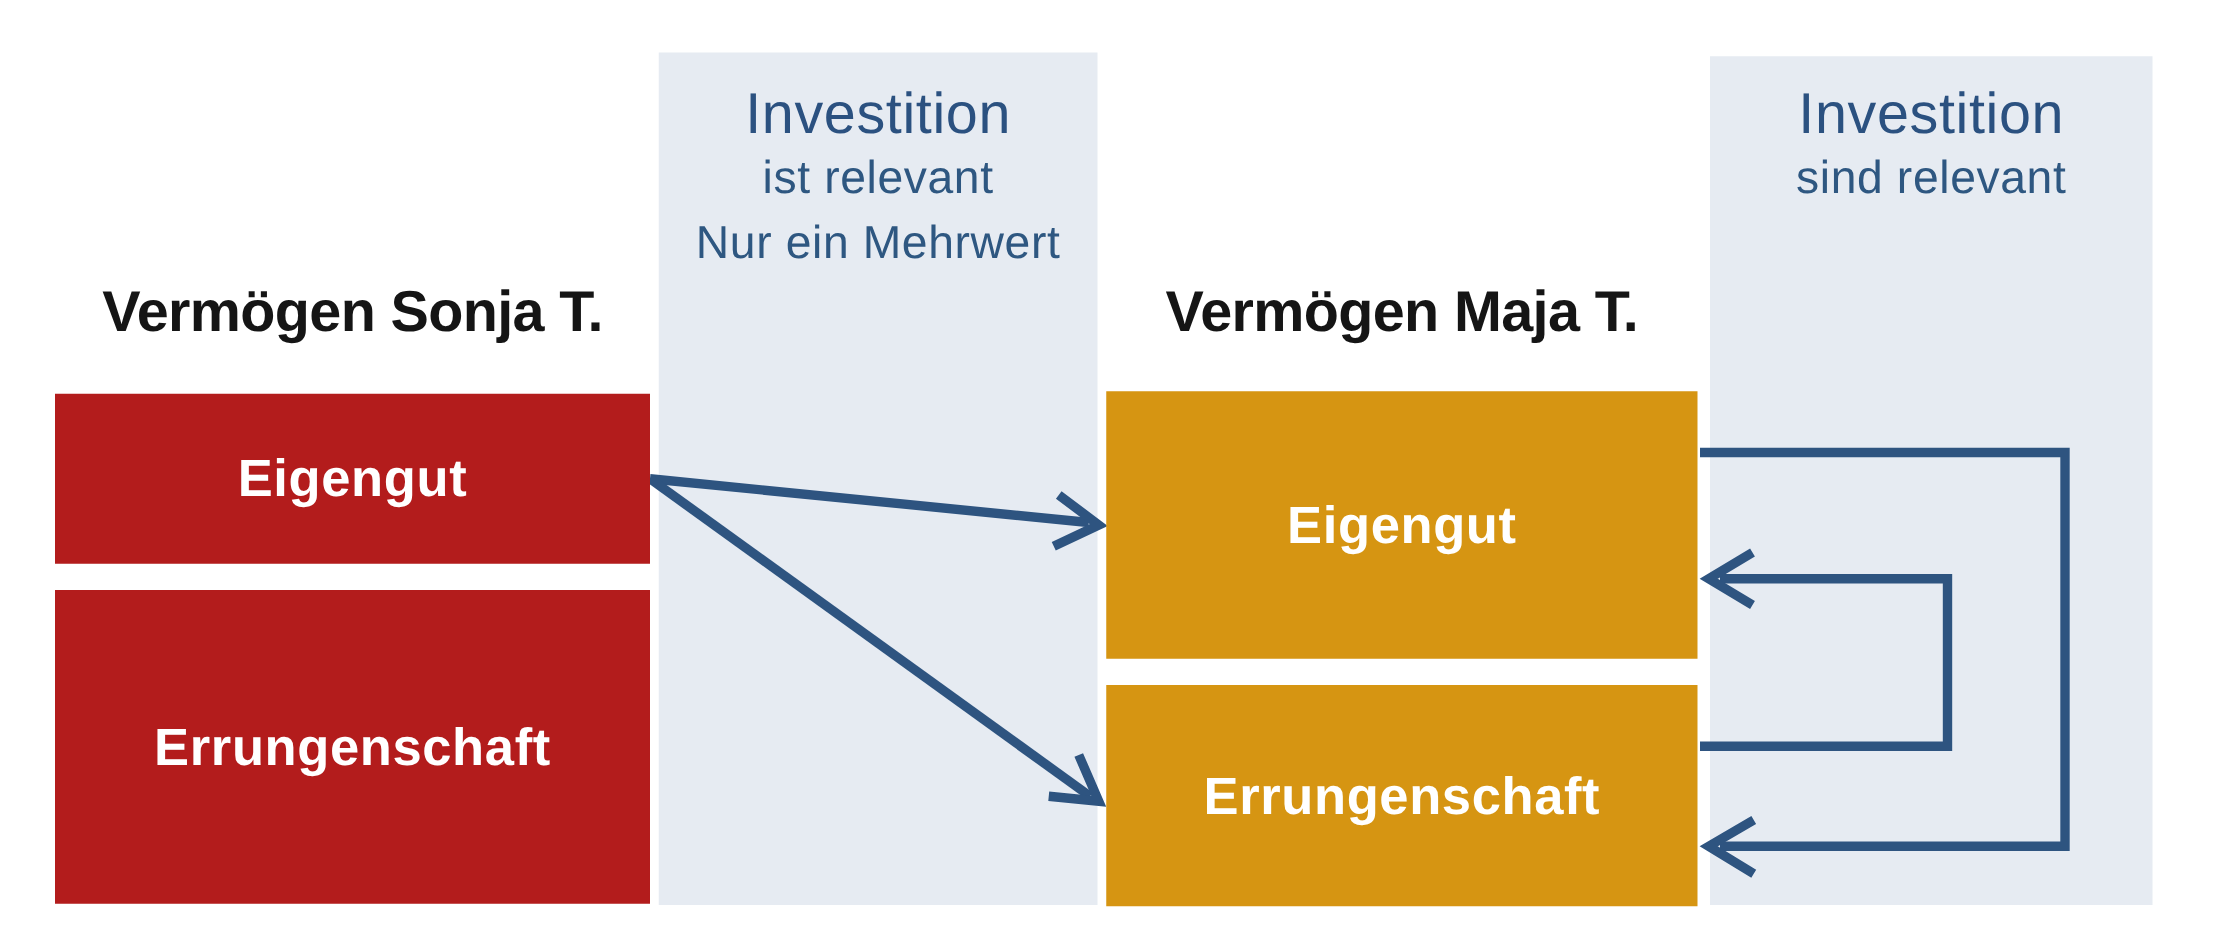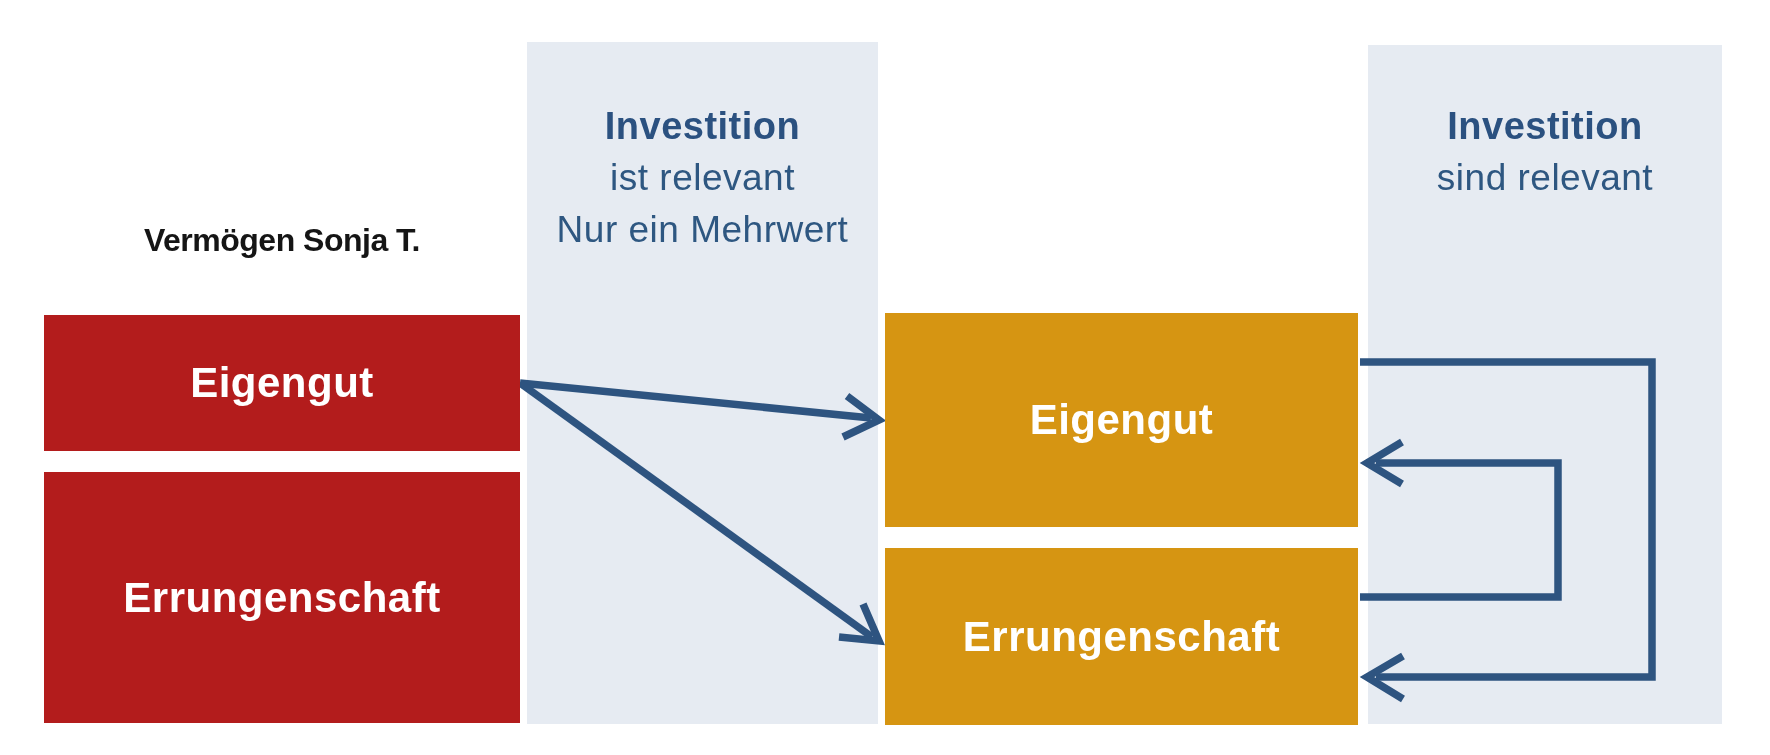--- a/index.html
+++ b/index.html
@@ -26,31 +26,30 @@
     position: absolute;
     text-align: center;
     color: var(--panel-body-text, #2e5781);
     font-size: 37px;
     line-height: 52px;
     letter-spacing: 0.5px;
   }
   .panel-text-middle { left: 527px; top: 64px; width: 351px; }
   .panel-text-right  { left: 1368px; top: 64px; width: 354px; }
   .panel-title {
-    font-weight: 700;
+    font-weight: 400;
     color: var(--panel-title-text, #2b5180);
-    font-size: 38px;
-    margin-top: 36px;
+    font-size: 46px;
   }
 
   .group-title {
     position: absolute;
     text-align: center;
     font-weight: 700;
-    font-size: 32px;
+    font-size: 46px;
     letter-spacing: -0.5px;
     color: var(--heading-text, #151515);
   }
   .group-title-sonja { left: 44px; top: 222px; width: 476px; }
   .group-title-maja  { left: 885px; top: 222px; width: 473px; }
 
   .box {
     position: absolute;
     display: flex;
     align-items: center;
@@ -103,20 +102,21 @@
       <path d="M 1360 362 L 1652 362 L 1652 677 L 1376 677"></path>
       <polyline points="1403,656 1367,677 1403,699"></polyline>
     </g>
     <g>
       <path d="M 1360 597 L 1558 597 L 1558 463 L 1376 463"></path>
       <polyline points="1402,442 1367,463 1402,484"></polyline>
     </g>
   </svg>
 
   <div class="group-title group-title-sonja">Vermögen Sonja T.</div>
+  <div class="group-title group-title-maja">Vermögen Maja T.</div>
 
   <div class="panel-text panel-text-middle">
     <div class="panel-title">Investition</div>
     <div>ist relevant</div>
     <div>Nur ein Mehrwert</div>
   </div>
 
   <div class="panel-text panel-text-right">
     <div class="panel-title">Investition</div>
     <div>sind relevant</div>

